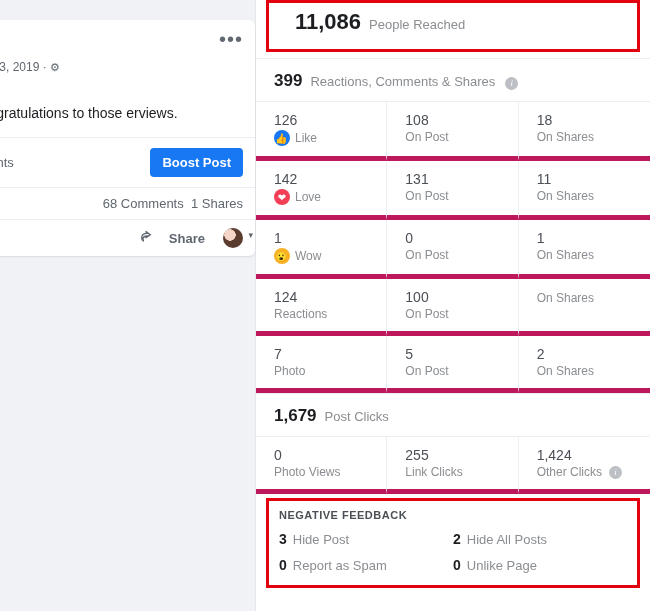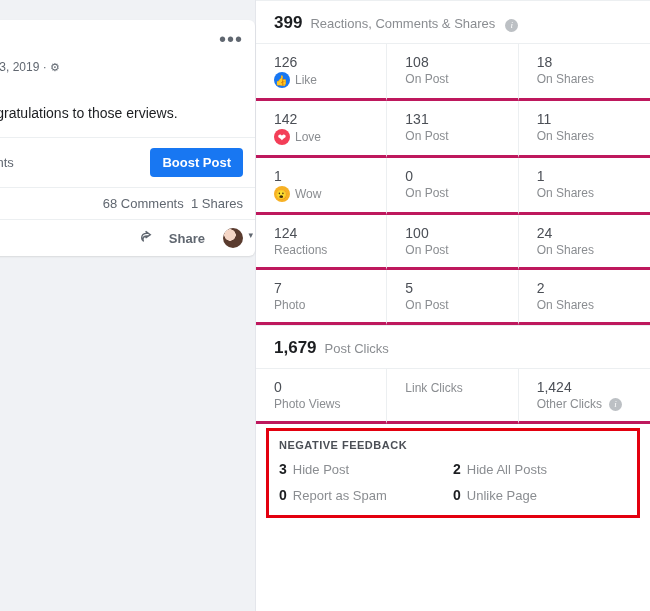--- a/index.html
+++ b/index.html
@@ -116,21 +116,21 @@
   .sec-num { font-size: 17px; font-weight: 700; }
   .info-i { width:13px;height:13px;border-radius:50%;background:#bcc0c4;color:#fff;font-size:9px;display:inline-flex;align-items:center;justify-content:center;font-style:italic;font-family:serif;margin-left:2px;}
   .grid3 {
     display: grid;
     grid-template-columns: 1fr 1fr 1fr;
     border-top: 1px solid #eceff1;
   }
   .cell {
     padding: 10px 12px 10px 18px;
     border-right: 1px solid #eceff1;
-    border-bottom: 3px solid #be185d;
+    border-bottom: 5px solid #be185d;
   }
   .cell:nth-child(3n){ border-right:none; }
   .cell-num { font-size: 14px; color: #4b4f56; font-weight:400; }
   .cell-lbl { font-size: 12px; color: #8a8d91; display:flex; align-items:center; gap:5px; margin-top:2px;}
   .react-icon { width:16px;height:16px;border-radius:50%;display:inline-flex;align-items:center;justify-content:center;font-size:10px;color:#fff;}
   .ri-like{background:#1877f2;}
   .ri-love{background:#f33e58;}
   .ri-wow{background:#f7b125;}
   .neg-title{ font-size:11px; font-weight:700; letter-spacing:.5px; color:#4b4f56; margin-bottom:10px;}
   .neg-grid{ display:grid; grid-template-columns:1fr 1fr; row-gap:10px;}
@@ -170,20 +170,26 @@
             </svg>
           <span>Share</span>
         </div>
         <span class="avatar-mini"></span>
       </div>
     </div>
   </div>
 
   <div class="right">
 
+    <div class="box-red">
+      <div class="reach-row">
+        <span class="big-num">11,086</span>
+        <span class="sub-label">People Reached</span>
+      </div>
+    </div>
 
     <div class="section-row">
       <span class="sec-num">399</span>
       <span class="sub-label">Reactions, Comments &amp; Shares</span>
       <span class="info-i">i</span>
     </div>
 
     <div class="grid3" id="reactions-grid">
         <div class="cell">
           <div class="cell-num">126</div>
@@ -234,21 +240,20 @@
           <div class="cell-num">124</div>
           <div class="cell-lbl">
             <span>Reactions</span>
           </div>
         </div>
         <div class="cell">
           <div class="cell-num">100</div>
           <div class="cell-lbl">On Post</div>
         </div>
         <div class="cell">
-          <div class="cell-num">24</div>
           <div class="cell-lbl">On Shares</div>
         </div>
         <div class="cell">
           <div class="cell-num">7</div>
           <div class="cell-lbl">
             <span>Photo</span>
           </div>
         </div>
         <div class="cell">
           <div class="cell-num">5</div>
@@ -264,20 +269,21 @@
       <span class="sec-num">1,679</span>
       <span class="sub-label">Post Clicks</span>
     </div>
 
     <div class="grid3" id="clicks-grid">
         <div class="cell">
           <div class="cell-num">0</div>
           <div class="cell-lbl">Photo Views</div>
         </div>
         <div class="cell">
+          <div class="cell-num">255</div>
           <div class="cell-lbl">Link Clicks</div>
         </div>
         <div class="cell">
           <div class="cell-num">1,424</div>
           <div class="cell-lbl">Other Clicks <span class="info-i">i</span></div>
         </div>
       </div>
 
     <div class="box-red bottom">
       <div class="neg-title">NEGATIVE FEEDBACK</div>

